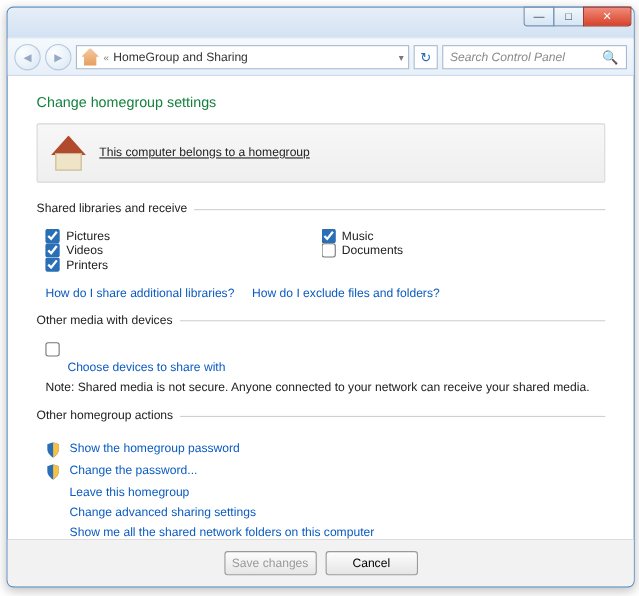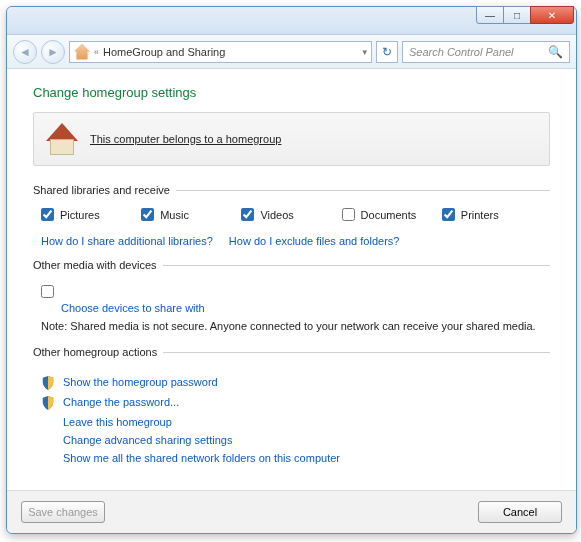--- a/index.html
+++ b/index.html
@@ -19,32 +19,32 @@
 .searchbox { width: 168px; height: 22px; border: 1px solid #a7b9d0; background: #fff; display: flex; align-items: center; padding: 0 6px; font-size: 11px; color: #8a8a8a; font-style: italic; justify-content: space-between; }
 .searchbox .mag { color: #2a6fb5; font-style: normal; font-size: 12px; }
 .content { flex: 1; padding: 16px 26px 8px 26px; overflow: auto; font-size: 11px; color: #222; }
 h1 { font-size: 13px; font-weight: normal; color: #15803d; margin-bottom: 12px; }
 .banner { border: 1px solid #d6d6d6; border-radius: 2px; background: linear-gradient(#f7f7f7,#efefef); padding: 10px 12px; display: flex; align-items: center; gap: 12px; margin-bottom: 18px; text-decoration: underline; }
 .banner .bighouse { width: 32px; height: 32px; position: relative; }
 .bighouse .roof { position:absolute; top:0; left:0; width:32px; height:18px; background:#b24a2e; clip-path: polygon(50% 0,100% 100%,0 100%); }
 .bighouse .wall { position:absolute; bottom:0; left:4px; width:24px; height:16px; background:#f0e4c8; border:1px solid #c8b890; }
 fieldset { border: none; border-top: 1px solid #d0d0d0; margin: 6px 0 8px 0; padding: 10px 0 2px 0; }
 legend { font-size: 11px; color: #222; padding-right: 6px; }
-.grid3 { display: grid; grid-template-columns: 1fr 1fr 1fr 1fr 1fr; padding: 2px 8px 8px 8px; }
+.grid3 { display: grid; grid-template-columns: 1fr 1fr; padding: 2px 8px 8px 8px; }
 .chk { display: flex; align-items: center; gap: 6px; }
 .chk input { width: 13px; height: 13px; accent-color: #2a6fb5; }
 .link { color: #0b5bc0; cursor: pointer; }
 .links-row { display: flex; gap: 16px; padding: 6px 8px 2px 8px; }
 .media { padding: 4px 8px; }
 .media .note { margin: 6px 0 0 0; }
 .media .sub { margin-left: 20px; margin-top: 4px; }
 .actions { padding: 2px 8px; }
 .action { display: flex; align-items: flex-start; gap: 8px; margin: 6px 0; }
 .shield { width: 14px; height: 14px; }
-.footer { border-top: 1px solid #dcdcdc; background: #f2f2f2; padding: 10px 14px; display: flex; justify-content: space-between; gap: 8px; border-radius: 0 0 6px 6px; }
+.footer { border-top: 1px solid #dcdcdc; background: #f2f2f2; padding: 10px 14px; display: flex; justify-content: center; gap: 8px; border-radius: 0 0 6px 6px; }
 .btn { min-width: 84px; height: 22px; border: 1px solid #9a9a9a; border-radius: 3px; background: linear-gradient(#fdfdfd,#e6e6e6); font-size: 11px; cursor: default; }
 .btn[disabled] { color: #9a9a9a; }
 </style>
 </head>
 <body>
 
 <div class="window">
 
   <div class="titlebar">
     <div class="winbtns">

